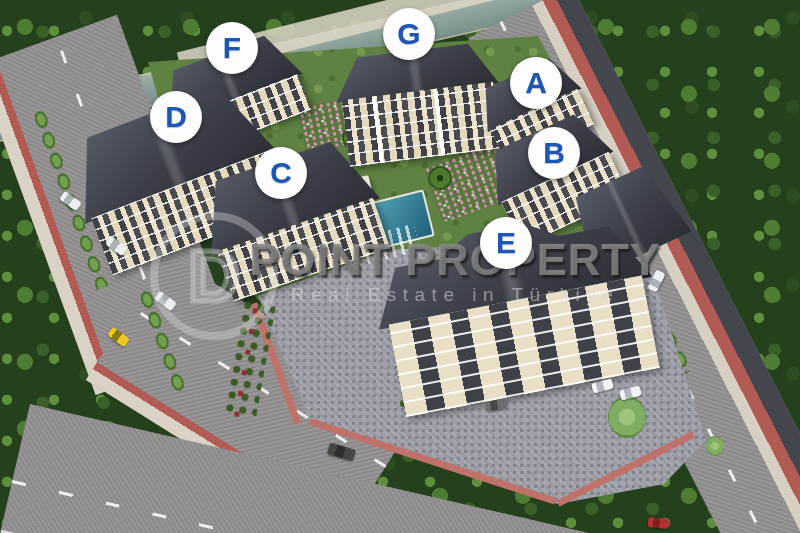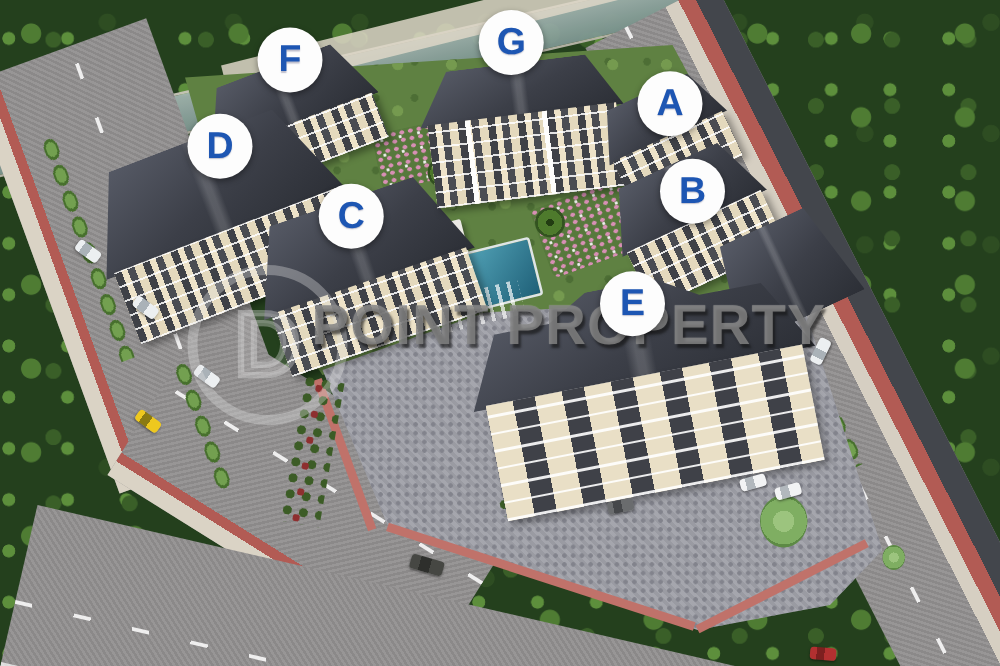--- a/index.html
+++ b/index.html
@@ -198,20 +198,21 @@
   <div class="car z12" style="left:592px;top:381px;transform:rotate(-15deg);background:linear-gradient(90deg,#f2f3f4 0 22%,#b2b8bd 22% 55%,#f2f3f4 55%);"></div>
   <div class="car z12" style="left:620px;top:388px;transform:rotate(-15deg);background:linear-gradient(90deg,#f2f3f4 0 22%,#b2b8bd 22% 55%,#f2f3f4 55%);"></div>
   <div class="car z12" style="left:486px;top:400px;transform:rotate(-12deg);background:linear-gradient(90deg,#6a6c6e 0 22%,#45474a 22% 55%,#6a6c6e 55%);"></div>
   <div class="car van z12" style="left:328px;top:446px;transform:rotate(16deg);background:linear-gradient(90deg,#464743 0 28%,#2e2f2c 28% 60%,#464743 60%);"></div>
   <div class="car z12" style="left:648px;top:518px;transform:rotate(5deg);background:linear-gradient(90deg,#b23030 0 25%,#7d1f1f 25% 55%,#b23030 55%);"></div>
 
   <div class="abs wm-logo z20">
     <span>D</span>
   </div>
   <div class="abs wm-brand z20">POINT PROPERTY</div>
+  <div class="abs wm-tagline z20">Real Estate in Türkiye</div>
 
   <div class="badge" style="left:206px;top:22px;">
       <span>F</span>
     </div>
   <div class="badge" style="left:383px;top:8px;">
       <span>G</span>
     </div>
   <div class="badge" style="left:510px;top:57px;">
       <span>A</span>
     </div>

